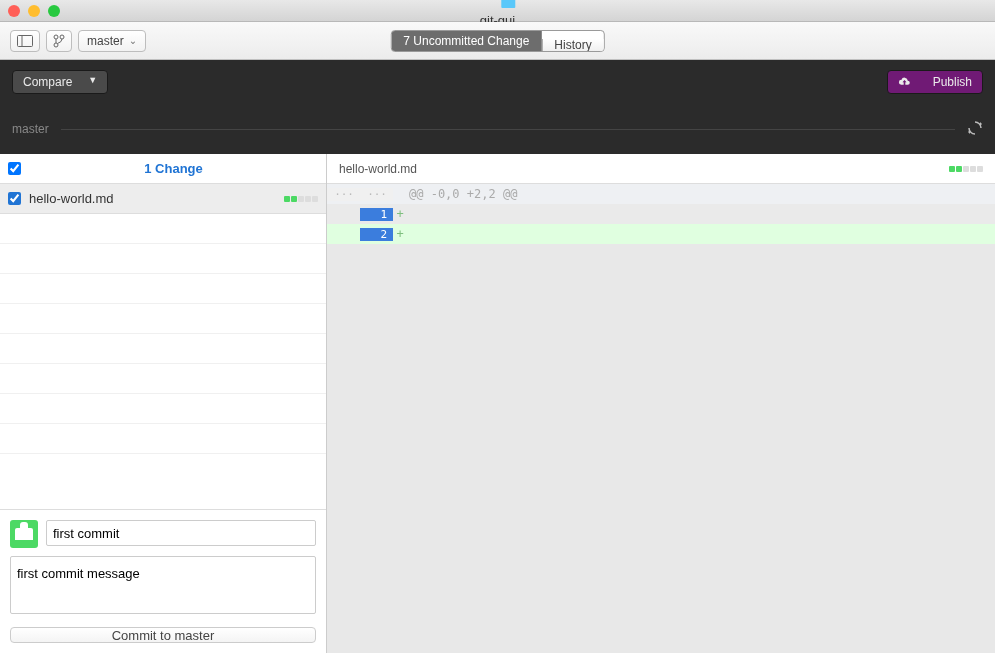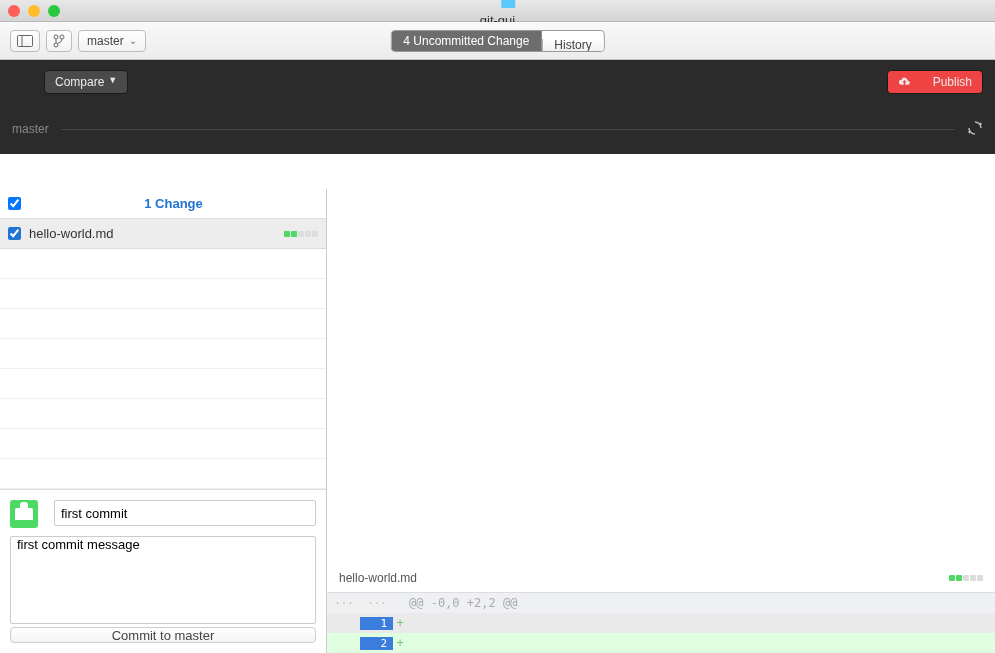--- a/index.html
+++ b/index.html
@@ -24,57 +24,57 @@
 .chev { font-size: 10px; color: #777; }
 .seg { position: absolute; left: 50%; transform: translateX(-50%); display: flex; height: 22px; border: 1px solid #9a9a9a; border-radius: 4px; overflow: hidden; background: #fff; }
 .seg-item { padding: 0 12px; display: flex; align-items: center; font-size: 12px; cursor: pointer; }
 .seg-item.active { background: #6d6d6d; color: #fff; }
 .seg-item:not(.active) { background: linear-gradient(#ffffff,#f0f0f0); color: #444; }
 .seg-item + .seg-item { border-left: 1px solid #9a9a9a; margin-top: 8px; }
 
 
 .dark-header { background: #2b2b2b; color: #ccc; }
 .dark-top { height: 44px; display: flex; align-items: center; padding: 0 12px; justify-content: space-between; }
-.compare-btn { background: #4a4a4a; color: #eaeaea; border: 1px solid #1a1a1a; border-radius: 4px; padding: 4px 10px; font-size: 12px; display: flex; align-items: flex-start; gap: 4px; cursor: pointer; margin-left: 32px; }
+.compare-btn { background: #4a4a4a; color: #eaeaea; border: 1px solid #1a1a1a; border-radius: 4px; padding: 4px 10px; font-size: 12px; display: flex; align-items: flex-start; gap: 16px; cursor: pointer; }
 .compare-btn .caret { font-size: 9px; }
-.publish-btn { background: #ef4444; color: #eaeaea; border: 1px solid #1a1a1a; border-radius: 4px; padding: 4px 10px; font-size: 12px; display: flex; align-items: flex-start; gap: 22px; cursor: pointer; }
+.publish-btn { background: #701a75; color: #eaeaea; border: 1px solid #1a1a1a; border-radius: 4px; padding: 4px 10px; font-size: 12px; display: flex; align-items: flex-start; gap: 22px; cursor: pointer; }
 .publish-btn svg { width: 13px; height: 13px; }
 .dark-branch-row { height: 50px; display: flex; align-items: center; padding: 0 12px; gap: 12px; }
 .branch-label { font-size: 12px; color: #888; }
 .branch-line { flex: 1; border-top: 1px solid #444; }
 .sync-icon { color: #888; }
 
 
-.columns { display: flex; height: calc(653px - 22px - 38px - 94px); background: #fff; align-items: flex-end; }
+.columns { display: flex; height: calc(653px - 22px - 38px - 94px); background: #fff; }
 .sidebar { width: 327px; border-right: 1px solid #ccc; display: flex; flex-direction: column; min-height: 0; }
 .main { flex: 1; display: flex; flex-direction: column; background: #e8e8e8; min-height: 0; }
 
 
 .changes-header { height: 30px; border-bottom: 1px solid #ddd; display: flex; align-items: center; padding: 0 8px; background: #fff; }
 .changes-header .chk { margin-right: 8px; }
 .changes-title { flex: 1; text-align: center; font-weight: 600; color: #2074d4; font-size: 13px; }
 
 
 .file-list { flex: 1; overflow: auto; }
 .file-row { height: 30px; display: flex; align-items: center; padding: 0 8px; background: #ededed; border-bottom: 1px solid #ddd; cursor: pointer; }
 .file-row .chk { margin-right: 8px; accent-color: #2074d4; }
 .file-name { flex: 1; color: #333; font-size: 13px; }
 .file-stat-dots, .header-stat-dots { display: flex; gap: 1px; }
 .dot { width: 6px; height: 6px; border-radius: 1px; background: #ddd; }
 .dot.g { background: #4cd964; }
 .empty-row { height: 30px; border-bottom: 1px solid #f0f0f0; }
 
 
 .commit-panel { border-top: 1px solid #ddd; padding: 10px; background: #fff; }
-.commit-summary-row { display: flex; gap: 16px; margin-bottom: 8px; }
+.commit-summary-row { display: flex; gap: 8px; margin-bottom: 8px; }
 .avatar { width: 28px; height: 28px; background: #4cd964; border-radius: 3px; display: flex; align-items: center; justify-content: center; color: #fff; font-size: 16px; }
 .avatar-inner { width: 18px; height: 12px; background: #fff; border-radius: 2px 2px 0 0; position: relative; }
 .avatar-inner::before { content: ""; position: absolute; top: -6px; left: 5px; width: 8px; height: 6px; background: #fff; border-radius: 3px 3px 0 0; }
 .commit-summary { flex: 1; border: 1px solid #ccc; border-radius: 2px; padding: 4px 6px; font-size: 13px; height: 26px; }
-.commit-desc { width: 100%; border: 1px solid #ccc; border-radius: 2px; padding: 0 6px; font-size: 13px; height: 88px; font-family: inherit; resize: none; }
+.commit-desc { width: 100%; border: 1px solid #ccc; border-radius: 2px; padding: 9px 6px; font-size: 13px; height: 58px; font-family: inherit; resize: none; margin-bottom: 10px; }
 .commit-btn { width: 100%; height: 16px; border: 1px solid #ccc; border-radius: 4px; background: linear-gradient(#ffffff,#f4f4f4); font-size: 13px; color: #444; cursor: pointer; }
 
 
 .diff-file-header { height: 30px; background: #fff; border-bottom: 1px solid #ddd; display: flex; align-items: center; padding: 0 12px; font-size: 12px; color: #555; justify-content: space-between; }
 .diff-body { font-family: Menlo, Monaco, Consolas, monospace; font-size: 12px; background: #e8e8e8; }
 .diff-row { display: flex; height: 20px; align-items: center; }
 .gut { width: 33px; text-align: right; padding-right: 6px; color: #999; background: #f4f4f4; font-size: 11px; }
 .gut.sel { background: #3b7ddd; color: #fff; }
 .gut.hunk { color: #bbb; background: #f0f0f0; }
 .sign { width: 14px; text-align: center; color: #7fbf7f; background: inherit; }
@@ -116,21 +116,21 @@
           <path d="M3 5 V9 M9 5 Q9 8 4.5 9.5" fill="none" stroke="#666"></path>
         </svg>
     </div>
     <div class="branch-select">
       <span>master</span>
       <span class="chev">⌄</span>
     </div>
   </div>
   <div class="seg">
     <div class="seg-item active">
-      <span>4 Uncommitted Change</span>
+      <span>7 Uncommitted Change</span>
     </div>
     <div class="seg-item">
       <span>History</span>
     </div>
   </div>
 </div>
 
 <div class="dark-header">
   <div class="dark-top">
     <div class="compare-btn">

